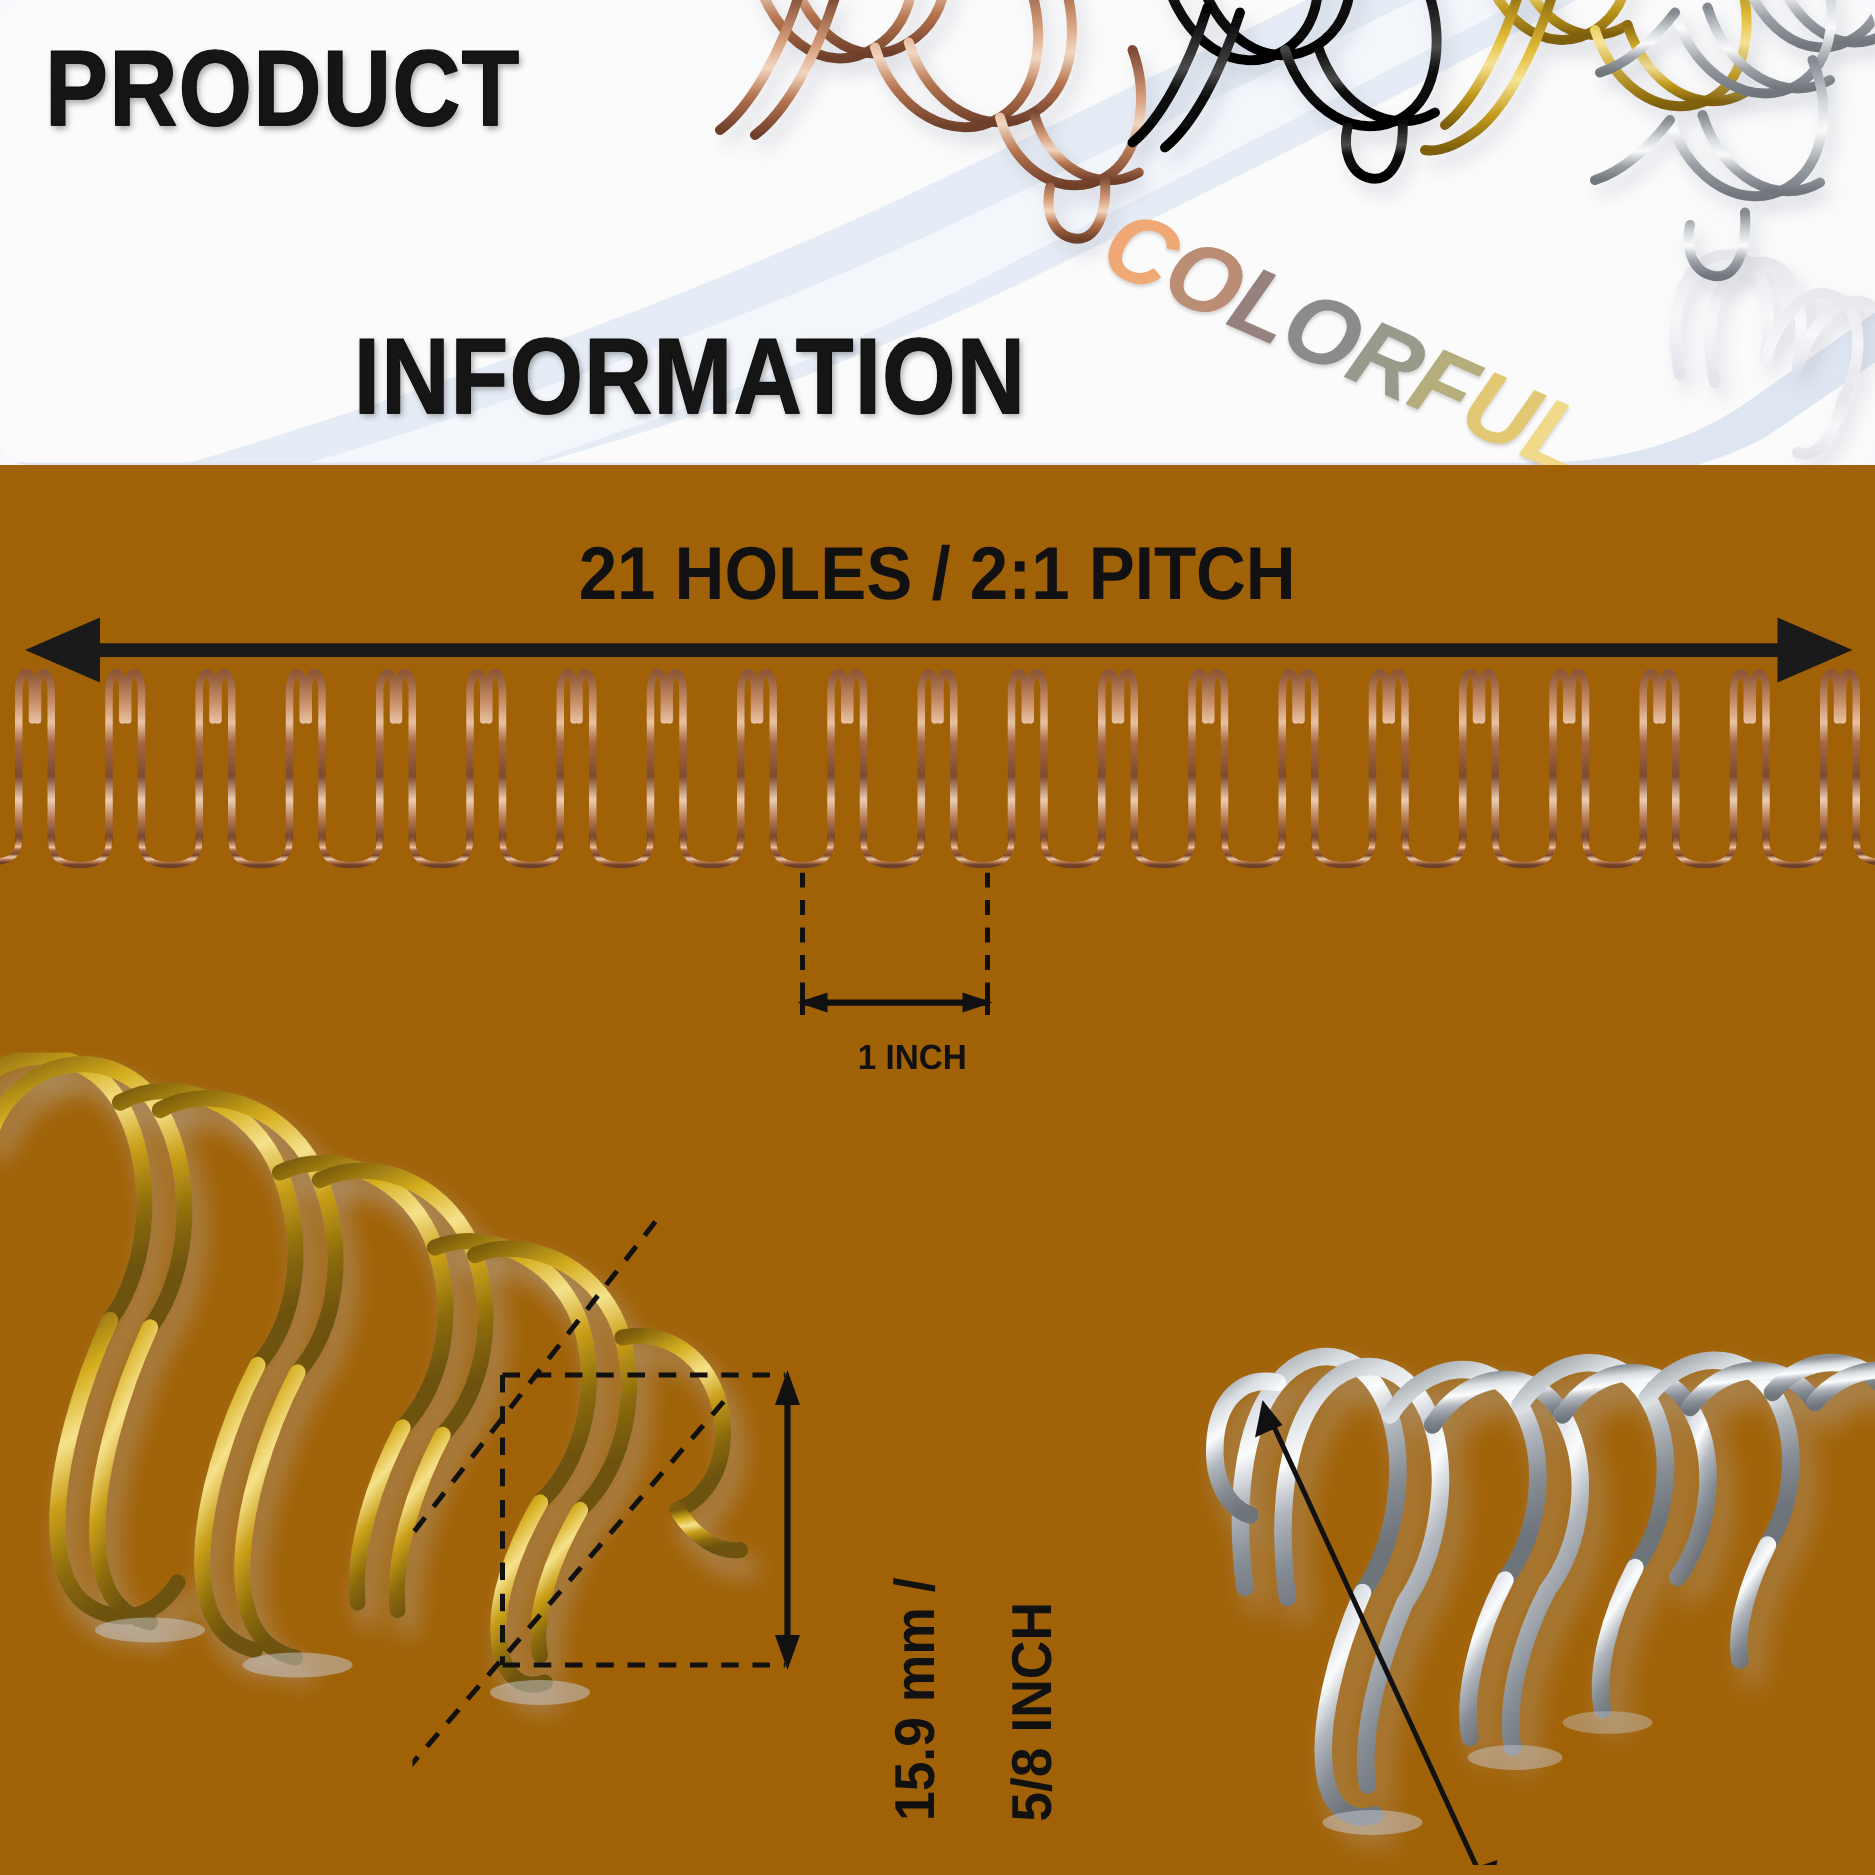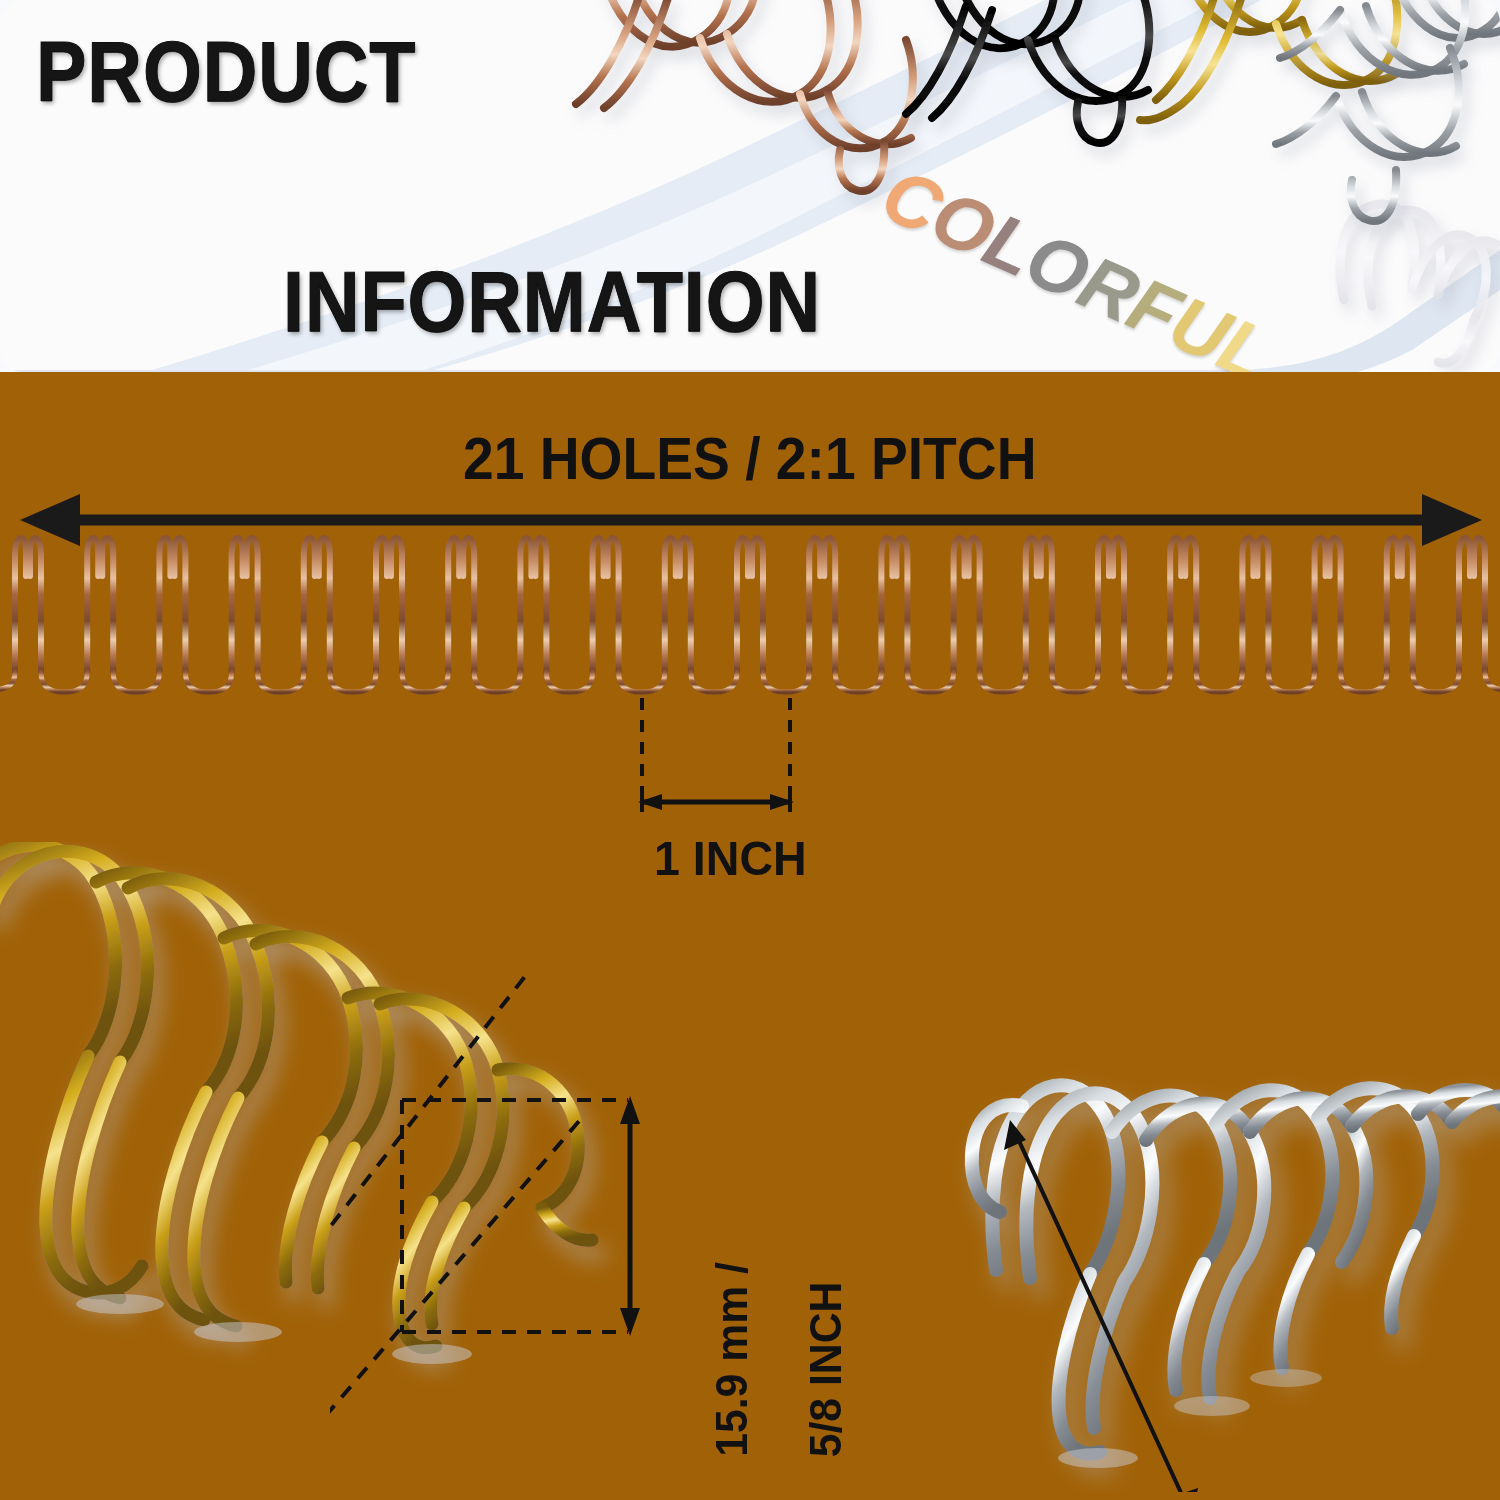--- a/index.html
+++ b/index.html
@@ -48,21 +48,21 @@
   .pitch-title {
     position:absolute; top:52px; left:0; width:1500px; text-align:center;
     font-size:60px; font-weight:bold; color:#111; letter-spacing:0px;
   }
   .pitch-title span { display:inline-block; transform:scaleX(0.92); }
 
   .strip-svg { position:absolute; left:0; top:118px; }
   .inch-svg  { position:absolute; left:600px; top:326px; }
   .inch-label {
     position:absolute; left:600px; top:458px; width:260px; text-align:center;
-    font-size:49px; font-weight:bold; color:#111;
+    font-size:28px; font-weight:bold; color:#111;
   }
   .inch-label span { display:inline-block; transform:scaleX(0.95); }
 
   .gold-wrap   { position:absolute; left:-30px; top:470px; }
   .silver-wrap { position:absolute; left:930px; top:520px; }
   .dim-gold-svg{ position:absolute; left:330px; top:580px; }
 
   .lab-mm {
     position:absolute; left:706px; top:1090px;
     transform:rotate(-90deg); transform-origin:left top;

